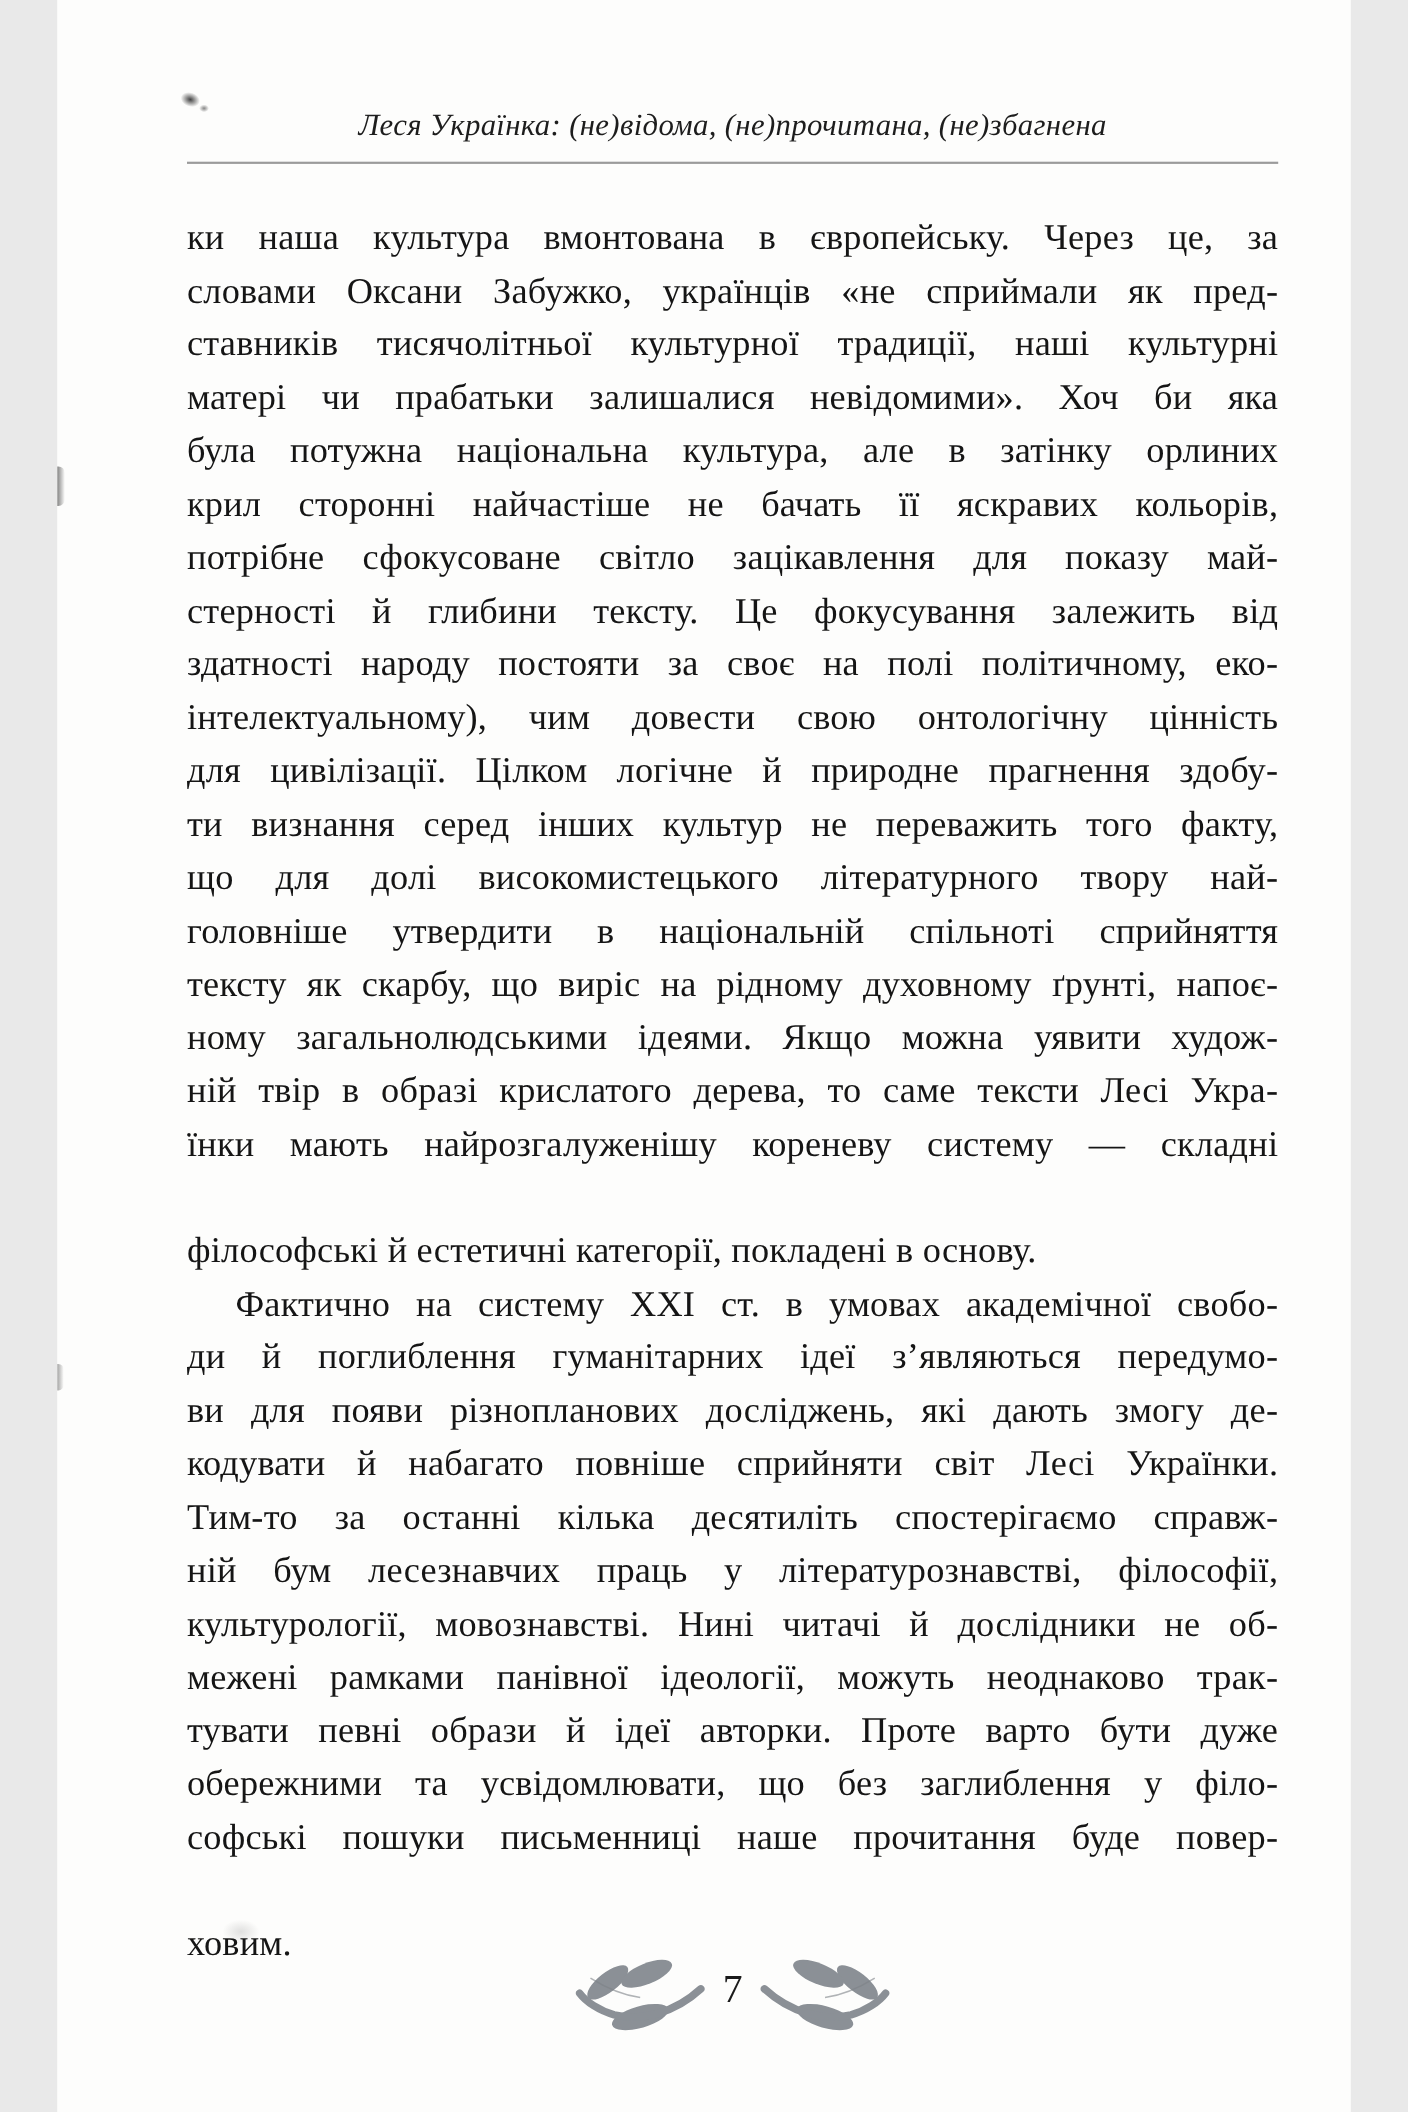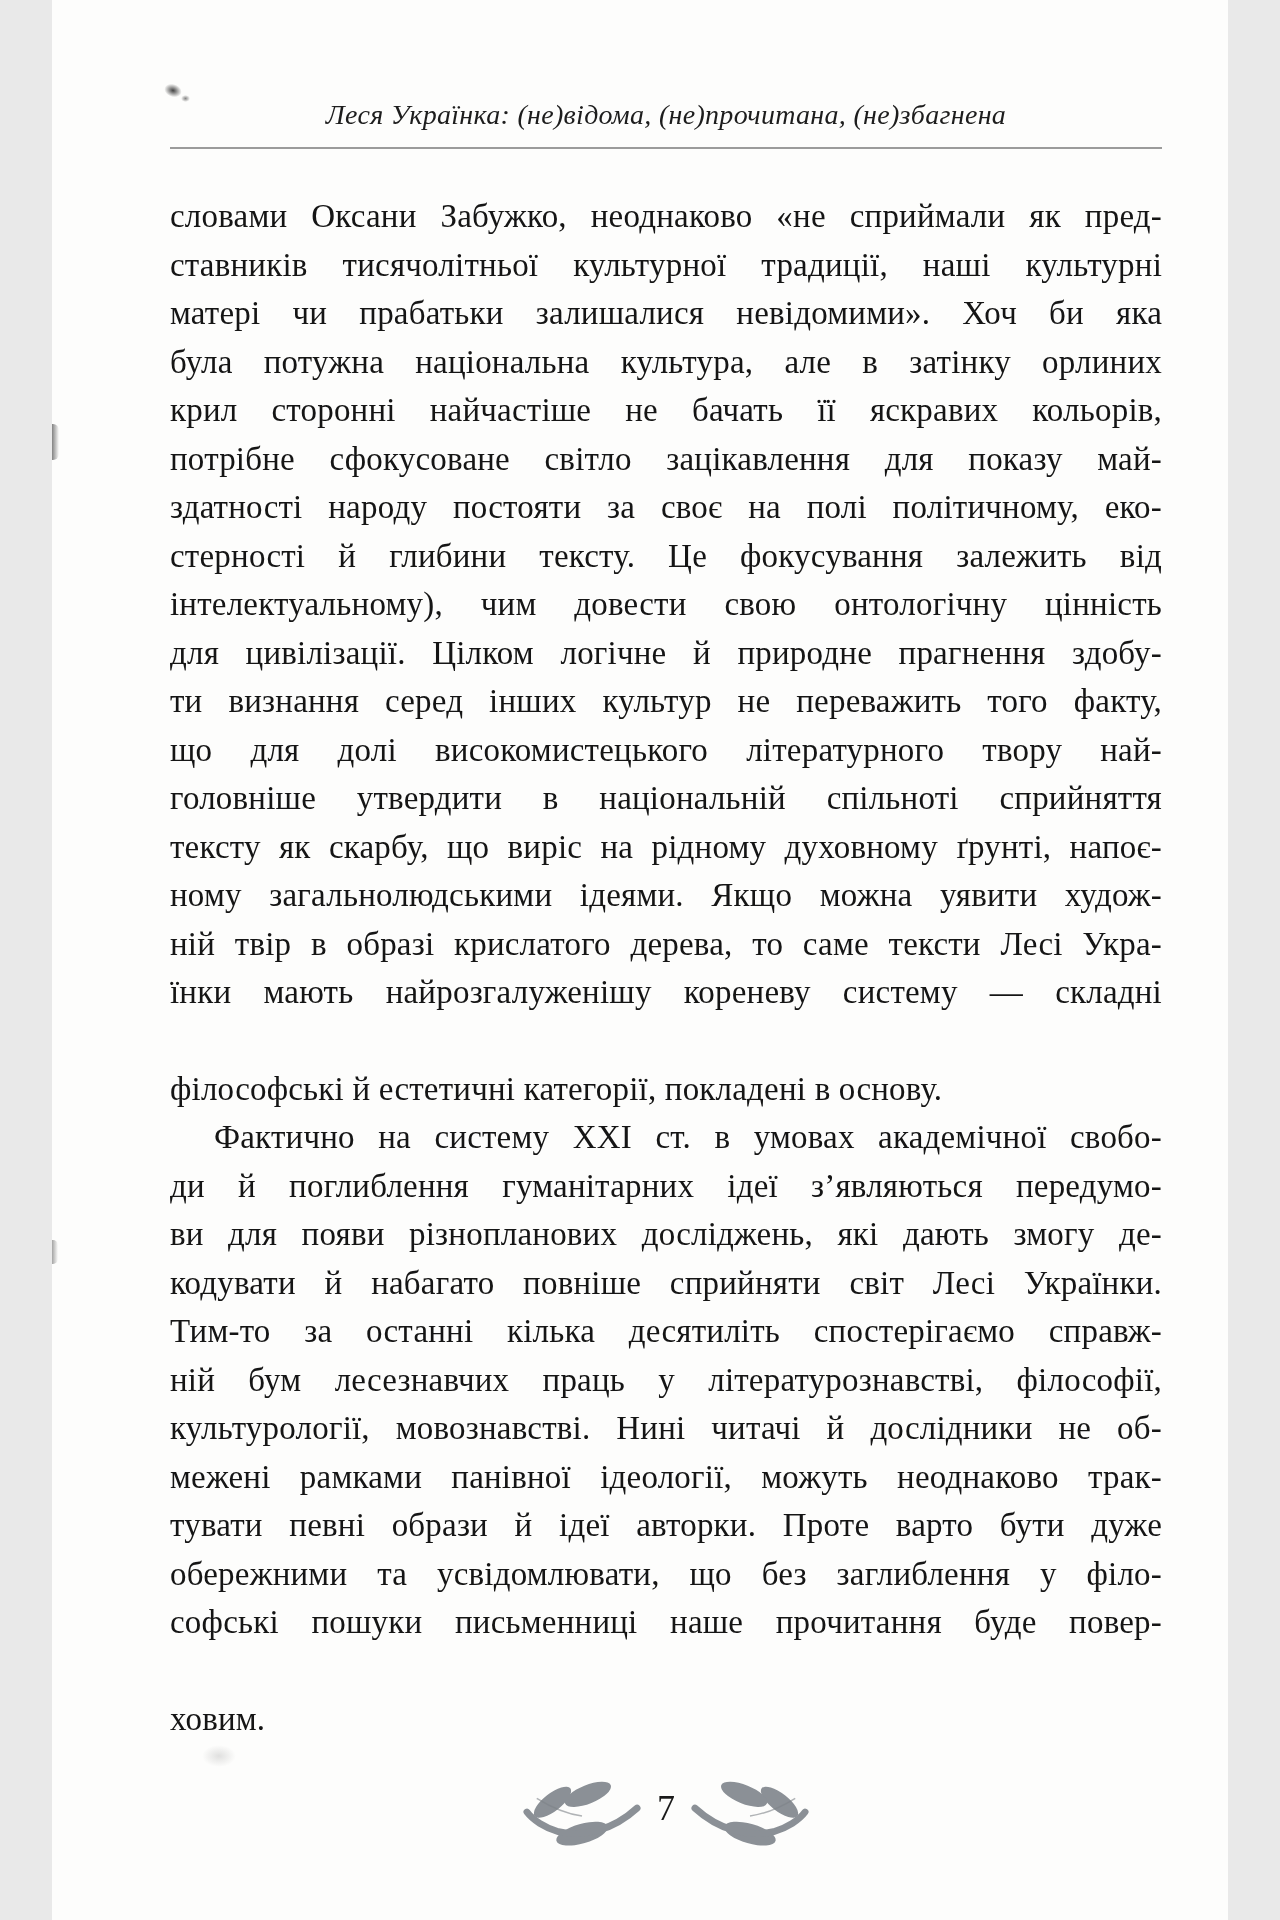--- a/index.html
+++ b/index.html
@@ -105,28 +105,29 @@
   <div class="artifact a2"></div>
   <div class="artifact a3"></div>
   <div class="artifact a4"></div>
   <div class="artifact a5"></div>
 
   <div class="running-head">
     <div class="title">Леся Українка: (не)відома, (не)прочитана, (не)збагнена</div>
   </div>
 
   <div class="body-text">
-      <div class="line">словами Оксани Забужко, неоднаково «не сприймали як пред-</div>
+      <div class="line">ки наша культура вмонтована в європейську. Через це, за</div>
+      <div class="line">словами Оксани Забужко, українців «не сприймали як пред-</div>
       <div class="line">ставників тисячолітньої культурної традиції, наші культурні</div>
       <div class="line">матері чи прабатьки залишалися невідомими». Хоч би яка</div>
       <div class="line">була потужна національна культура, але в затінку орлиних</div>
       <div class="line">крил сторонні найчастіше не бачать її яскравих кольорів,</div>
       <div class="line">потрібне сфокусоване світло зацікавлення для показу май-</div>
+      <div class="line">стерності й глибини тексту. Це фокусування залежить від</div>
       <div class="line">здатності народу постояти за своє на полі політичному, еко-</div>
-      <div class="line">стерності й глибини тексту. Це фокусування залежить від</div>
       <div class="line">інтелектуальному), чим довести свою онтологічну цінність</div>
       <div class="line">для цивілізації. Цілком логічне й природне прагнення здобу-</div>
       <div class="line">ти визнання серед інших культур не переважить того факту,</div>
       <div class="line">що для долі високомистецького літературного твору най-</div>
       <div class="line">головніше утвердити в національній спільноті сприйняття</div>
       <div class="line">тексту як скарбу, що виріс на рідному духовному ґрунті, напоє-</div>
       <div class="line">ному загальнолюдськими ідеями. Якщо можна уявити худож-</div>
       <div class="line">ній твір в образі крислатого дерева, то саме тексти Лесі Укра-</div>
       <div class="line">їнки мають найрозгалуженішу кореневу систему — складні</div>
       <div class="line para-end">філософські й естетичні категорії, покладені в основу.</div>

